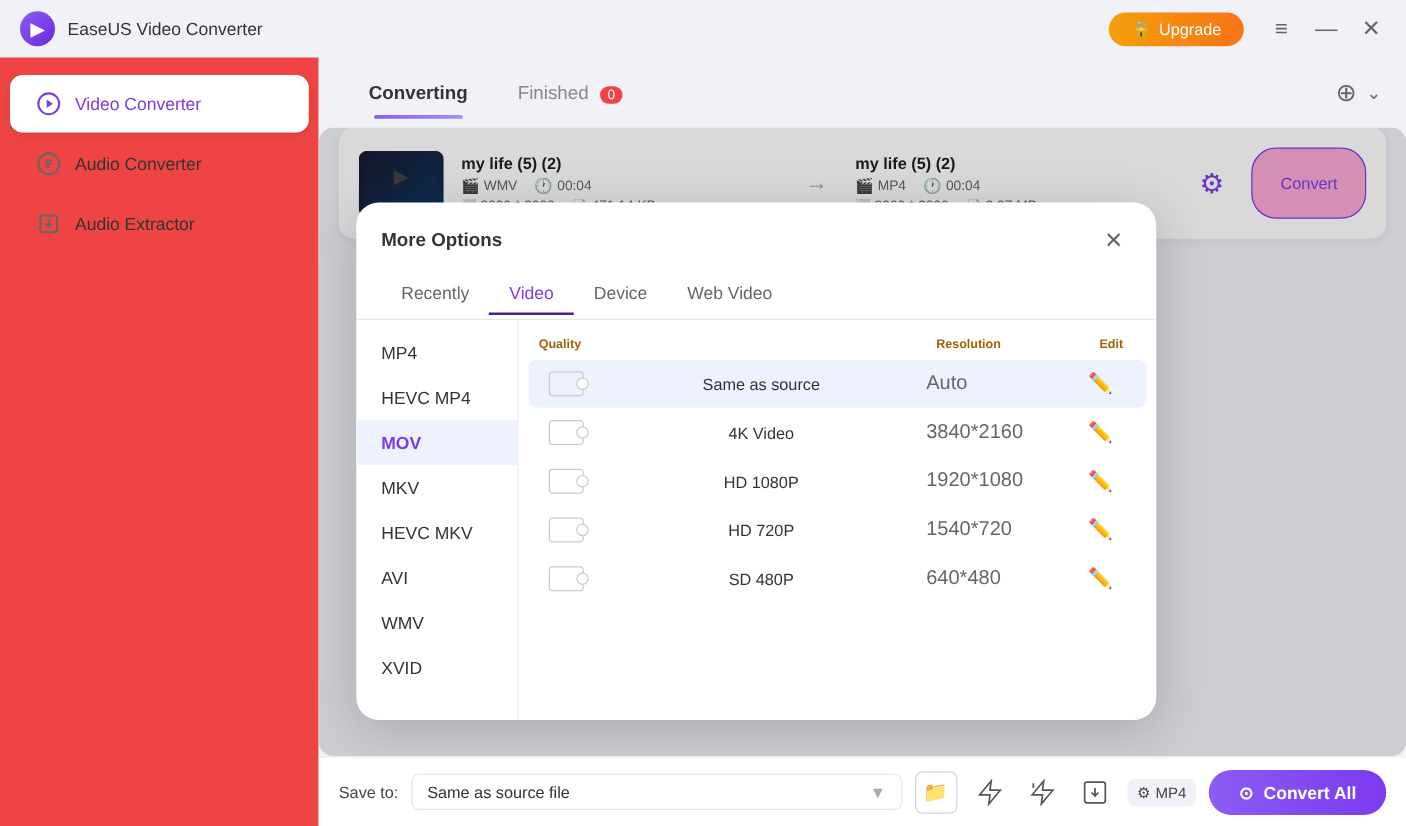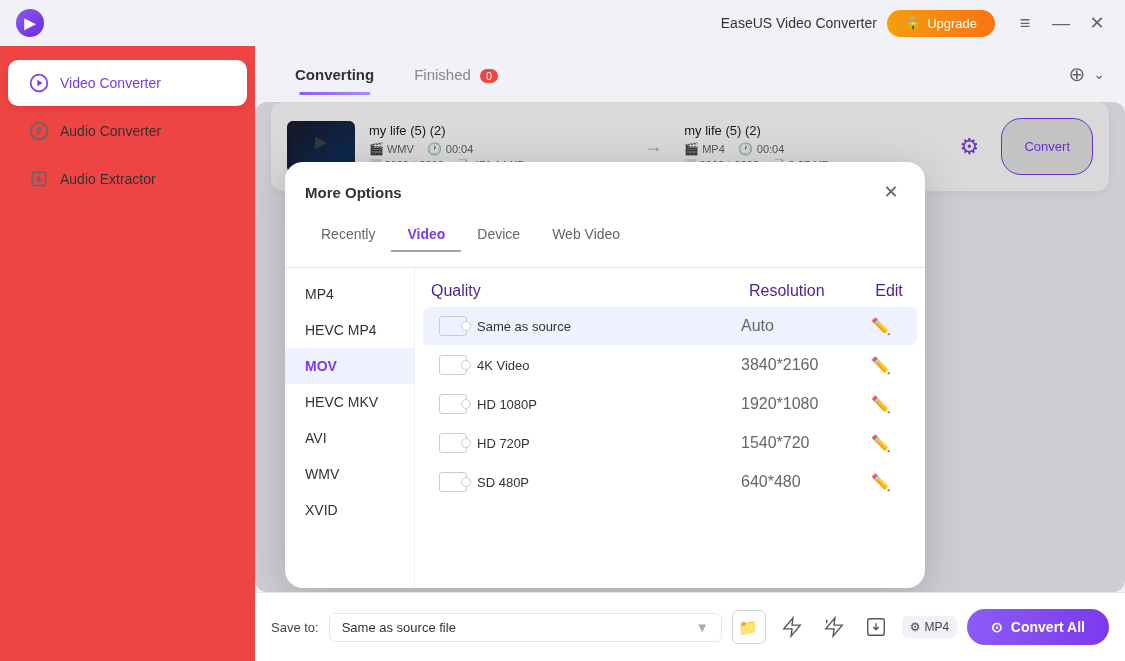--- a/index.html
+++ b/index.html
@@ -2,21 +2,21 @@
 <html><head>
   <meta charset="utf-8">
   <style>
     * { box-sizing: border-box; margin: 0; padding: 0; }
     body { font-family: -apple-system, BlinkMacSystemFont, 'Segoe UI', sans-serif; background: #f0f2f8; width: 1125px; height: 661px; overflow: hidden; }
 
     
     .titlebar { display: flex; align-items: center; height: 46px; background: #f0f2f8; padding: 0 16px; gap: 10px; }
     .app-logo { width: 28px; height: 28px; background: linear-gradient(135deg, #8b5cf6, #6d28d9); border-radius: 50%; display: flex; align-items: center; justify-content: center; }
     .app-logo-inner { color: white; font-size: 14px; font-weight: bold; }
-    .app-title { font-size: 14px; color: #333; font-weight: 500; flex: 1; text-align: right; }
+    .app-title { font-size: 14px; color: #333; font-weight: 500; flex: 1; }
     .upgrade-btn { background: linear-gradient(90deg, #f59e0b, #f97316); color: white; border: none; border-radius: 20px; padding: 6px 18px; font-size: 13px; cursor: pointer; display: flex; align-items: center; gap: 6px; }
     .titlebar-controls { display: flex; gap: 12px; margin-left: 8px; }
     .titlebar-btn { background: none; border: none; cursor: pointer; color: #666; font-size: 18px; width: 24px; height: 24px; display: flex; align-items: center; justify-content: center; }
 
     
     .main { display: flex; height: calc(661px - 46px); }
 
     
     .sidebar { width: 255px; background: #ef4444; padding: 12px 0; }
     .sidebar-item { display: flex; align-items: center; gap: 10px; padding: 12px 20px; cursor: pointer; border-radius: 10px; margin: 2px 8px; }
@@ -36,61 +36,61 @@
     .tab-spacer { flex: 1; }
     .tab-plus { color: #666; font-size: 20px; cursor: pointer; margin-right: 8px; }
     .tab-chevron { color: #666; font-size: 14px; cursor: pointer; }
 
     
     .file-area { flex: 1; background: #f0f2f8; padding: 0 16px; overflow-y: auto; position: relative; }
     .file-card { background: white; border-radius: 12px; padding: 16px; display: flex; align-items: center; gap: 14px; margin-bottom: 8px; box-shadow: 0 2px 8px rgba(0,0,0,0.06); }
     .file-thumb { width: 68px; height: 52px; background: #1a1a2e; border-radius: 6px; overflow: hidden; flex-shrink: 0; display: flex; align-items: center; justify-content: center; }
     .file-thumb-inner { width: 100%; height: 100%; background: linear-gradient(135deg, #1a1a2e 0%, #16213e 50%, #0f3460 100%); display: flex; align-items: flex-end; padding: 4px; }
     .file-info { flex: 1; }
-    .file-name { font-size: 13px; font-weight: 400; color: #222; margin-bottom: 4px; }
+    .file-name { font-size: 13px; font-weight: 700; color: #222; margin-bottom: 4px; }
     .file-meta { display: flex; gap: 14px; font-size: 11px; color: #666; align-items: center; }
     .meta-item { display: flex; align-items: center; gap: 3px; }
     .arrow-icon { color: #aaa; font-size: 18px; margin: 0 8px; }
     .file-output { flex: 1; }
     .file-output .file-name { color: #222; }
     .gear-icon-btn { width: 36px; height: 36px; display: flex; align-items: center; justify-content: center; cursor: pointer; color: #7c3aed; font-size: 22px; }
-    .convert-btn { background: #e5e5e5; border: 1.5px solid #7c3aed; color: #7c3aed; border-radius: 20px; padding: 20px 22px; font-size: 13px; cursor: pointer; font-weight: 500; white-space: nowrap; }
-
-    
-    .bottombar { height: 69px; background: white; display: flex; align-items: center; padding: 0 16px; gap: 10px; border-top: 1px solid #e5e7eb; }
+    .convert-btn { background: #f9a8d4; border: 1.5px solid #7c3aed; color: #7c3aed; border-radius: 20px; padding: 20px 22px; font-size: 13px; cursor: pointer; font-weight: 500; white-space: nowrap; }
+
+    
+    .bottombar { height: 56px; background: white; display: flex; align-items: center; padding: 0 16px; gap: 10px; border-top: 1px solid #e5e7eb; }
     .save-to-label { font-size: 13px; color: #444; white-space: nowrap; }
     .save-to-select { flex: 1; border: 1px solid #e5e7eb; border-radius: 6px; padding: 6px 12px; font-size: 13px; color: #333; background: white; display: flex; align-items: center; justify-content: space-between; cursor: pointer; }
     .folder-btn { width: 34px; height: 34px; border: 1.5px solid #d1d5db; border-radius: 6px; display: flex; align-items: center; justify-content: center; cursor: pointer; color: #555; font-size: 16px; background: white; }
     .bottom-icon-btn { width: 32px; height: 32px; display: flex; align-items: center; justify-content: center; cursor: pointer; color: #555; font-size: 14px; }
     .mp4-badge { background: #f0f2f8; border-radius: 6px; padding: 4px 8px; font-size: 12px; color: #444; display: flex; align-items: center; gap: 4px; cursor: pointer; }
     .convert-all-btn { background: linear-gradient(90deg, #8b5cf6, #7c3aed); color: white; border: none; border-radius: 22px; padding: 10px 24px; font-size: 14px; cursor: pointer; font-weight: 600; display: flex; align-items: center; gap: 8px; white-space: nowrap; }
 
     
     .modal-overlay { position: absolute; top: 0; left: 0; right: 0; bottom: 0; background: rgba(0,0,0,0.15); border-radius: 12px; z-index: 100; display: flex; align-items: flex-start; justify-content: flex-start; padding: 60px 0 0 30px; }
     .modal { background: white; border-radius: 18px; box-shadow: 0 8px 40px rgba(0,0,0,0.18); width: 640px; padding: 0; overflow: hidden; }
     .modal-header { display: flex; align-items: center; justify-content: space-between; padding: 16px 20px 0; }
     .modal-title { font-size: 15px; color: #333; font-weight: 600; }
     .modal-close { width: 28px; height: 28px; border: none; background: none; cursor: pointer; color: #666; font-size: 18px; display: flex; align-items: center; justify-content: center; border-radius: 50%; }
-    .modal-tabs { display: flex; gap: 0; padding: 12px 20px 16px; border-bottom: 1px solid #e5e7eb; }
+    .modal-tabs { display: flex; gap: 0; padding: 12px 20px 4px; border-bottom: 1px solid #e5e7eb; }
     .modal-tab { padding: 8px 16px; font-size: 14px; color: #666; cursor: pointer; border-bottom: 2px solid transparent; margin-bottom: -1px; }
-    .modal-tab.active { color: #7c3aed; border-bottom: 2px solid #a3a3a3; font-weight: 700; }
+    .modal-tab.active { color: #7c3aed; border-bottom: 2px solid #4c1d95; font-weight: 400; }
     .modal-body { display: flex; min-height: 320px; }
     .format-list { width: 130px; border-right: 1px solid #f0f0f0; padding: 8px 0; }
     .format-item { padding: 10px 20px; font-size: 14px; color: #333; cursor: pointer; }
     .format-item.active { background: #eef2ff; color: #7c3aed; font-weight: 700; }
     .quality-list { flex: 1; padding: 8px 0; }
-    .quality-header { display: flex; padding: 6px 16px; font-size: 16px; color: #4c1d95; font-weight: 400; }
+    .quality-header { display: flex; padding: 6px 16px; font-size: 10px; color: #a16207; font-weight: 700; }
     .quality-header .col-q { flex: 1; }
     .quality-header .col-r { width: 120px; }
     .quality-header .col-e { width: 40px; text-align: center; }
     .quality-row { display: flex; align-items: center; padding: 9px 16px; cursor: pointer; border-radius: 6px; margin: 1px 8px; }
     .quality-row.selected { background: #eef2ff; }
     .quality-row .icon { width: 28px; height: 20px; border: 1.5px solid #ccc; border-radius: 3px; margin-right: 10px; flex-shrink: 0; position: relative; display: flex; align-items: center; justify-content: center; }
     .quality-row .icon::after { content: ''; position: absolute; right: -5px; top: 50%; transform: translateY(-50%); width: 8px; height: 8px; border: 1.5px solid #ccc; border-radius: 50%; background: white; }
-    .quality-row .q-name { flex: 1; font-size: 13px; color: #333; }
+    .quality-row .q-name { flex: 1; font-size: 13px; color: #333; text-align: center; }
     .quality-row .q-res { width: 120px; font-size: 16px; color: #666; }
     .quality-row .q-edit { width: 40px; text-align: center; color: #7c3aed; font-size: 16px; }
 
     .content-wrapper { flex: 1; background: #f0f2f8; display: flex; flex-direction: column; position: relative; }
   </style>
 </head>
 <body>
 
 <div style="display:flex; flex-direction:column; height:661px;">
   <div class="titlebar">
@@ -242,20 +242,21 @@
               </div>
               <div class="modal-tab">
                 <span>Web Video</span>
               </div>
             </div>
             <div class="modal-body">
               <div class="format-list">
                 <div class="format-item">MP4</div>
                 <div class="format-item">HEVC MP4</div>
                 <div class="format-item active">MOV</div>
+                <div class="format-item">MKV</div>
                 <div class="format-item">HEVC MKV</div>
                 <div class="format-item">AVI</div>
                 <div class="format-item">WMV</div>
                 <div class="format-item">XVID</div>
               </div>
               <div class="quality-list">
                 <div class="quality-header">
                   <span class="col-q">Quality</span>
                   <span class="col-r">Resolution</span>
                   <span class="col-e">Edit</span>

